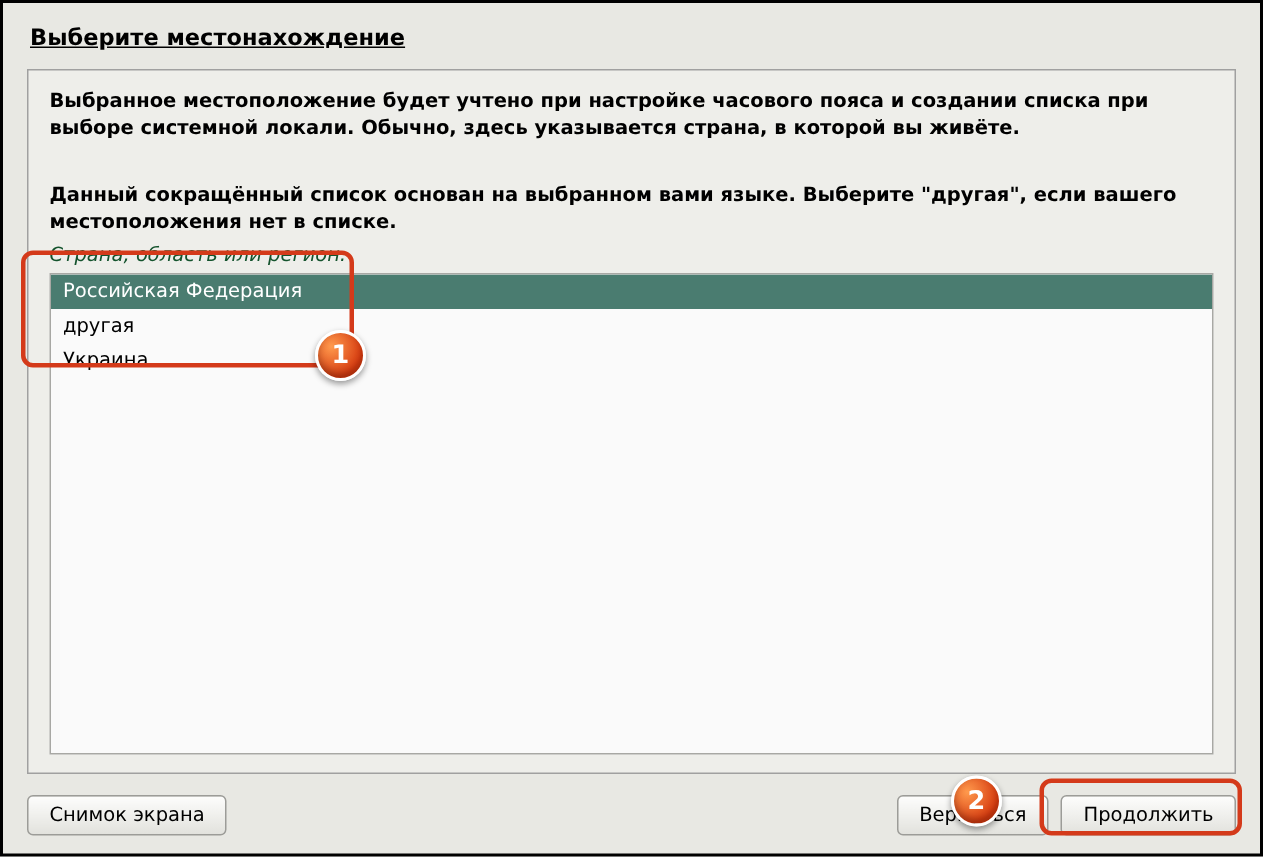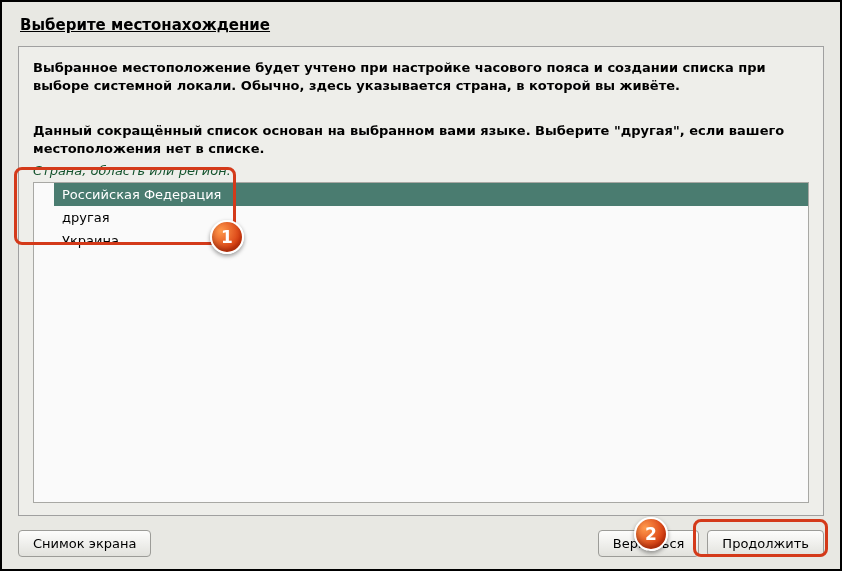--- a/index.html
+++ b/index.html
@@ -37,21 +37,20 @@
   }
   .desc { font-weight: bold; line-height: 1.35; }
   .desc2 { font-weight: bold; margin-top: 28px; line-height: 1.35; }
   .label { font-style: italic; color: #14532d; margin-top: 6px; margin-bottom: 4px; }
   .listbox {
     background: #fafafa;
     border: 1px solid #a8a8a4;
     flex: 1;
     min-height: 310px;
     overflow: hidden;
-    padding-left: 20px;
   }
   .list-item {
     padding: 4px 8px;
     cursor: pointer;
     display: flex;
     align-items: center;
   }
   .list-item.selected {
     background: #4a7c70;
     color: #fff;

